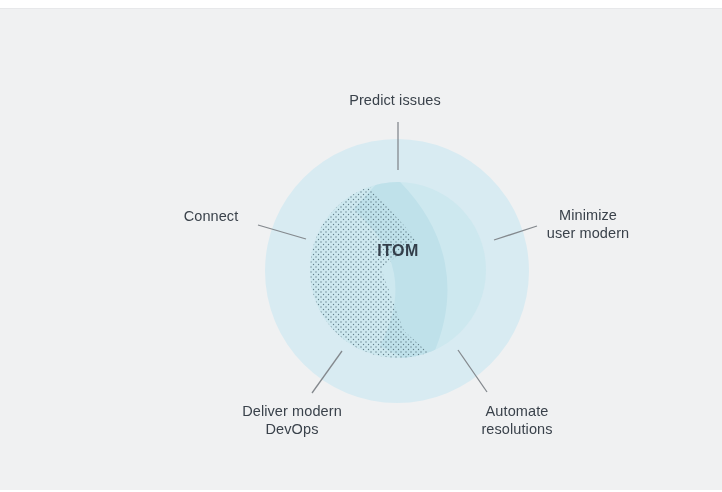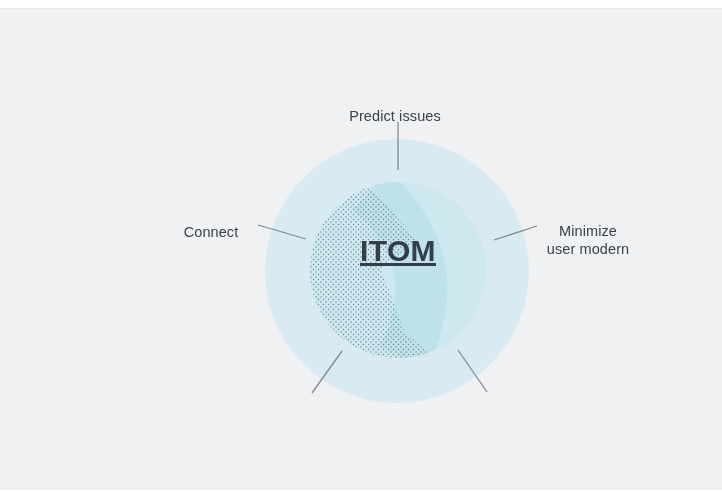--- a/index.html
+++ b/index.html
@@ -34,39 +34,37 @@
     height: 492px;
   }
   .label {
     position: absolute;
     width: 160px;
     text-align: center;
     color: #3a424b;
     font-size: 14.5px;
     line-height: 17.5px;
     letter-spacing: 0.1px;
-    margin-top: 16px;
   }
   .label-top        { left: 315px; top: 82px;  line-height: 18px; }
   .label-left       { left: 131px; top: 199px; text-align: center; }
   .label-right      { left: 508px; top: 198px; }
   .label-bottom-left  { left: 212px; top: 394px; }
   .label-bottom-right { left: 437px; top: 394px; }
   .center-label {
     position: absolute;
     left: 318px;
     top: 229px;
     width: 160px;
     text-align: center;
     color: #333e4a;
-    font-size: 30px;
+    font-size: 16px;
     line-height: 25px;
     font-weight: bold;
     letter-spacing: 0.4px;
-    text-decoration: underline;
   }
   .label span, .center-label span { display: block; }
 </style>
 </head>
 <body>
 
 <div class="frame">
   <div class="canvas">
 
     <svg class="diagram-svg" viewBox="0 0 722 492">
@@ -103,20 +101,28 @@
 
     <div class="label label-top">
       <span>Predict issues</span>
     </div>
 
     <div class="label label-right">
       <span>Minimize</span>
       <span>user modern</span>
     </div>
 
+    <div class="label label-bottom-right">
+      <span>Automate</span>
+      <span>resolutions</span>
+    </div>
 
+    <div class="label label-bottom-left">
+      <span>Deliver modern</span>
+      <span>DevOps</span>
+    </div>
 
     <div class="label label-left">
       <span>Connect</span>
     </div>
 
   </div>
 </div>
 
 </body></html>

